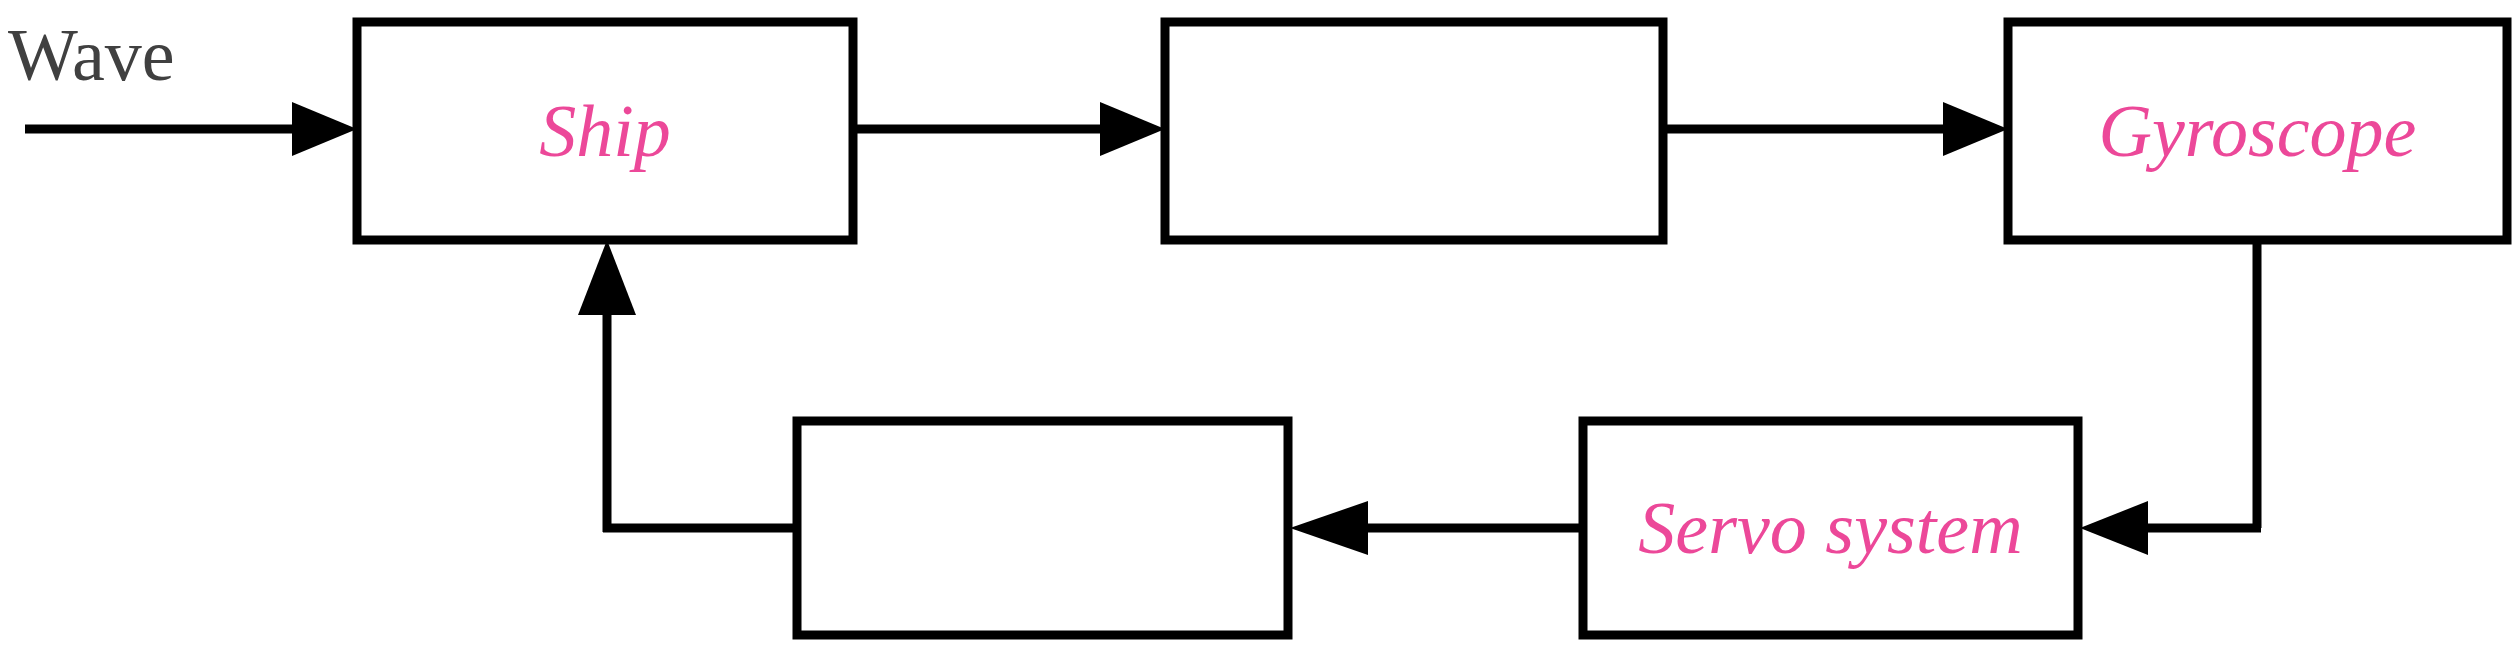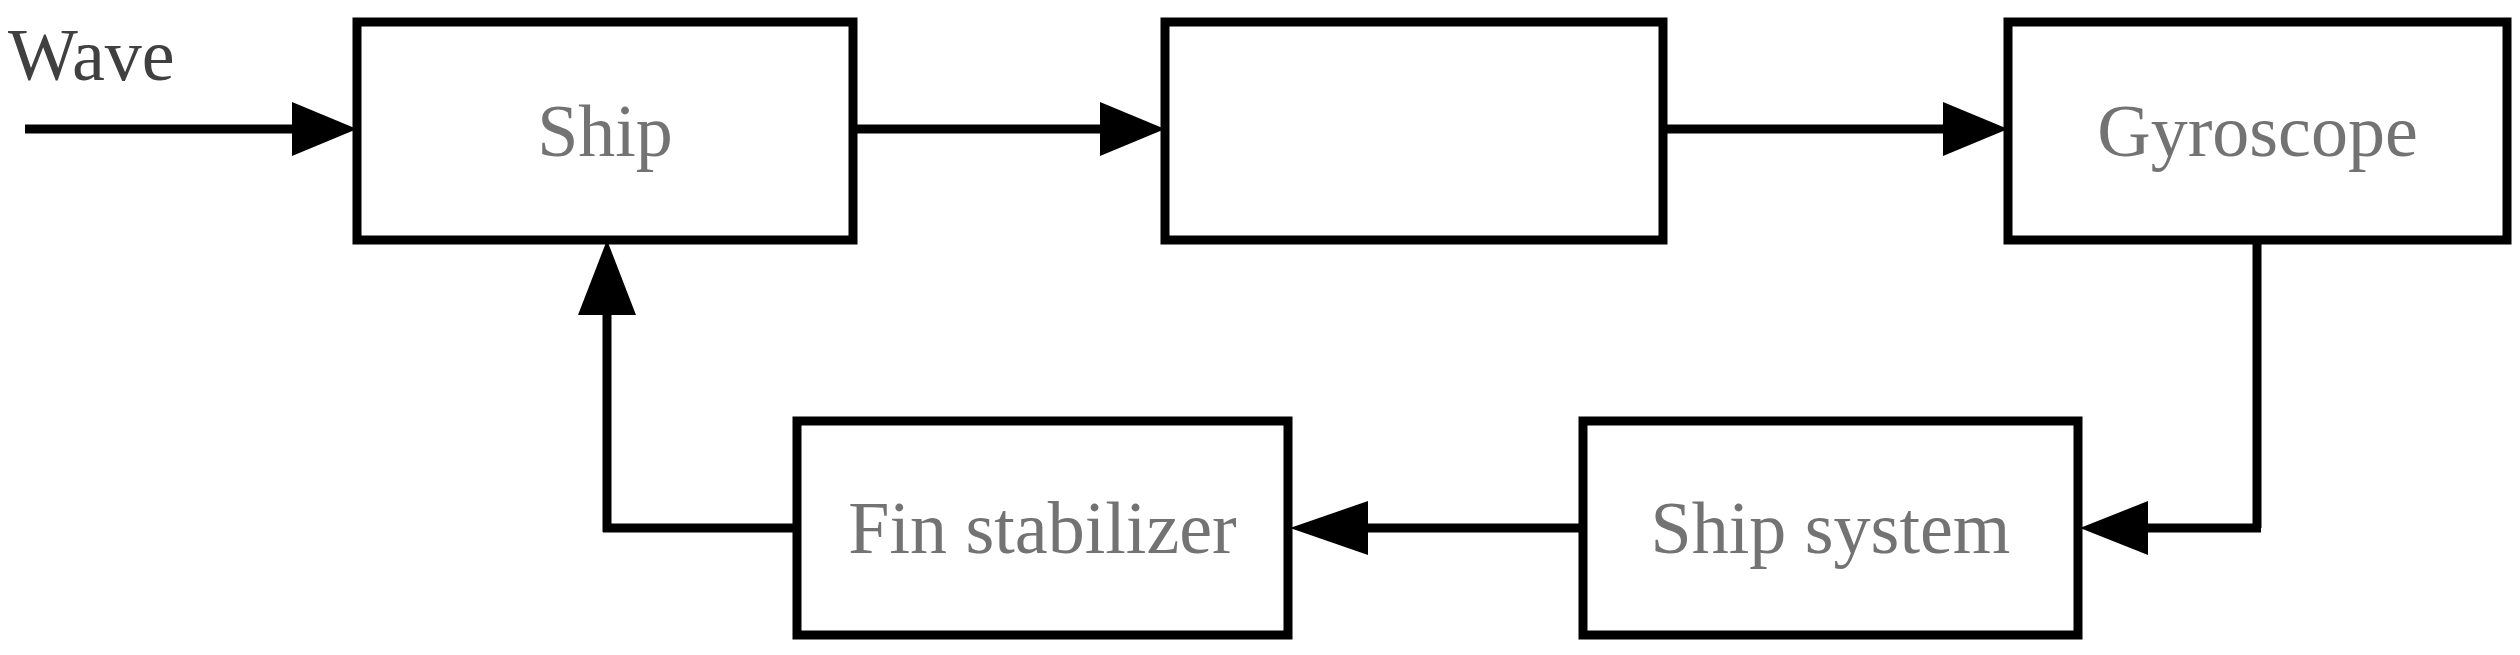--- a/index.html
+++ b/index.html
@@ -39,28 +39,29 @@
   }
   .arrow-head {
     fill: #000000;
     stroke: none;
   }
   .blk-text {
     position: absolute;
     display: flex;
     align-items: center;
     justify-content: center;
-    color: #737373;
+    color: #ec4899;
     font-family: "Liberation Serif", "DejaVu Serif", serif;
     font-size: 74px;
     font-weight: 400;
     line-height: 1;
     white-space: nowrap;
     letter-spacing: 0px;
     user-select: none;
+    font-style: italic;
   }
   .src-label {
     position: absolute;
     color: #404040;
     font-family: "Liberation Serif", "DejaVu Serif", serif;
     font-size: 74px;
     font-weight: 400;
     line-height: 1;
     white-space: nowrap;
     user-select: none;
@@ -112,17 +113,16 @@
     <rect class="blk-rect" x="1583" y="421" width="495" height="214"></rect>
   </svg>
 
   <div class="src-label" style="left:8px; top:18px;">Wave</div>
 
   <div class="blk-text" style="left:357px; top:22px; width:496px; height:218px;">Ship</div>
 
 
   <div class="blk-text" style="left:2008px; top:22px; width:499px; height:218px;">Gyroscope</div>
 
-  <div class="blk-text" style="left:797px; top:421px; width:491px; height:214px;">Fin stabilizer</div>
 
-  <div class="blk-text" style="left:1583px; top:421px; width:495px; height:214px;">Ship system</div>
+  <div class="blk-text" style="left:1583px; top:421px; width:495px; height:214px;">Servo system</div>
 
 </div>
 
 </body></html>

